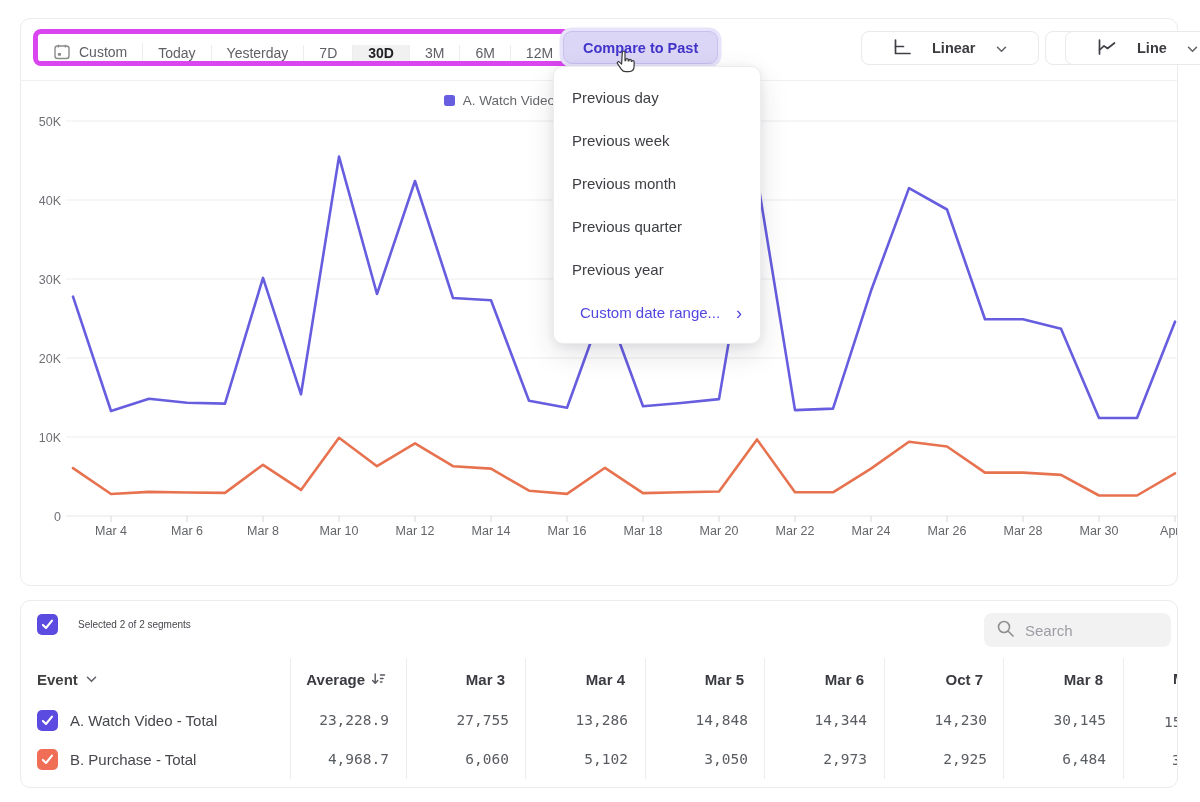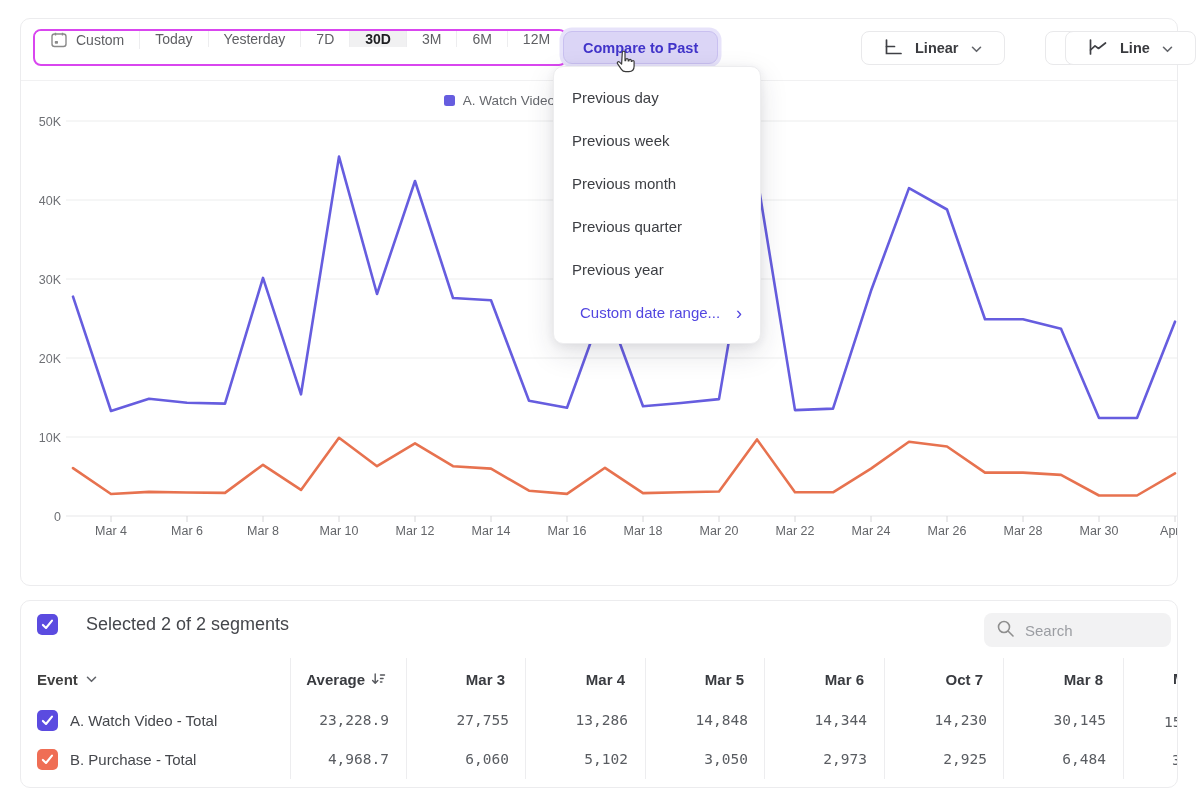--- a/index.html
+++ b/index.html
@@ -6,34 +6,34 @@
   html,body { width:1200px; height:802px; background:#fff; overflow:hidden; }
   body { font-family:"Liberation Sans", sans-serif; }
   .page { position:relative; width:1200px; height:802px; background:#fff; }
 
   .card { position:absolute; background:#fff; border:1px solid #ececee; border-radius:10px; }
   .chart-card { left:20px; top:18px; width:1158px; height:568px; }
   .table-card { left:20px; top:600px; width:1158px; height:188px; overflow:hidden; }
 
   
   .toolbar { position:absolute; left:0; top:0; width:100%; height:62px; border-bottom:1px solid #f1f1f2; }
-  .seg-group { position:absolute; left:12px; top:10px; height:37px; display:flex; align-items:flex-start;
-               border:2px solid #d946ef; border-radius:8px; overflow:hidden; background:#fff; }
+  .seg-group { position:absolute; left:12px; top:10px; height:37px; display:flex; align-items:flex-end;
+               border:5px solid #d946ef; border-radius:8px; overflow:hidden; background:#fff; }
   .seg { display:flex; align-items:center; gap:8px; padding:0 15px; font-size:14px; color:#5f6064;
          background:#fff; border:none; border-right:1px solid #ededef; cursor:pointer; font-family:inherit; }
   .seg:last-child { border-right:none; }
   .seg.active { background:#f1f1f2; color:#1e1f22; font-weight:bold; }
 
   .compare-btn { position:absolute; left:542px; top:12px; height:33px; display:flex; align-items:center;
                  padding:0 19px; background:#dbd5f6; color:#4134c9; font-weight:bold; font-size:14.5px;
                  border:1px solid #c9c0f0; border-radius:9px; box-shadow:0 0 0 3.5px #e7e3fa;
                  cursor:pointer; font-family:inherit; }
 
-  .tool-btn { position:absolute; top:12px; height:34px; display:flex; align-items:center; gap:12px;
-              padding:0 22px; border:1px solid #e9e9eb; border-radius:8px; background:#fff;
+  .tool-btn { position:absolute; top:12px; height:34px; display:flex; align-items:center; gap:20px;
+              padding:0 31px; border:1px solid #e9e9eb; border-radius:8px; background:#fff;
               font-size:14.5px; font-weight:600; color:#3a3b3f; cursor:pointer; font-family:inherit; }
   #btn-linear { left:840px; } #btn-day { left:1024px; } #btn-line { left:1044px; }
 
   
   .chart-area { position:absolute; left:0; top:62px; width:1156px; height:504px; }
   .chart-area svg { position:absolute; left:0; top:0; }
   .legend { position:absolute; top:12px; left:0; width:100%; display:flex; justify-content:center;
             gap:26px; font-size:13.5px; color:#66686d; }
   .litem { display:flex; align-items:center; cursor:pointer; }
   .lsq { width:11px; height:11px; border-radius:2.5px; display:inline-block; margin-right:8px; }
@@ -45,21 +45,21 @@
   .menu-item { height:43px; line-height:43px; padding:0 18px; font-size:15px; color:#3c3e43; cursor:pointer; }
   .menu-item.custom { color:#5246e0; display:flex; justify-content:space-between; align-items:center;margin-left:8px; }
   .mchev { color:#5246e0; font-size:18px; line-height:1; }
 
   .cursor { position:absolute; left:612px; top:50px; z-index:40; pointer-events:none; }
 
   
   .table-top { position:absolute; left:0; top:0; width:100%; height:46px; display:flex; align-items:center; padding-left:16px; }
   .cb { width:21px; height:21px; border-radius:5px; display:flex; align-items:center; justify-content:center;
         flex:none; cursor:pointer; }
-  .sel-label { font-size:18px; color:#45474c; margin-left:28px; }
+  .sel-label { font-size:10px; color:#45474c; margin-left:20px; }
   .search { position:absolute; right:6px; top:12px; width:187px; height:34px; background:#f2f2f3;
             border-radius:8px; display:flex; align-items:center; gap:10px; padding:0 12px; }
   .search input { border:none; outline:none; background:transparent; font-size:15px; color:#0f172a;
                   width:130px; font-family:inherit; }
   .search input::placeholder { color:#9b9da2; }
 
   .thead, .trow { position:absolute; left:0; display:flex; width:1300px; }
   .thead { top:60px; height:36px; }
   .trow.r0 { top:99px; height:40px; }
   .trow.r1 { top:139px; height:38px; }

